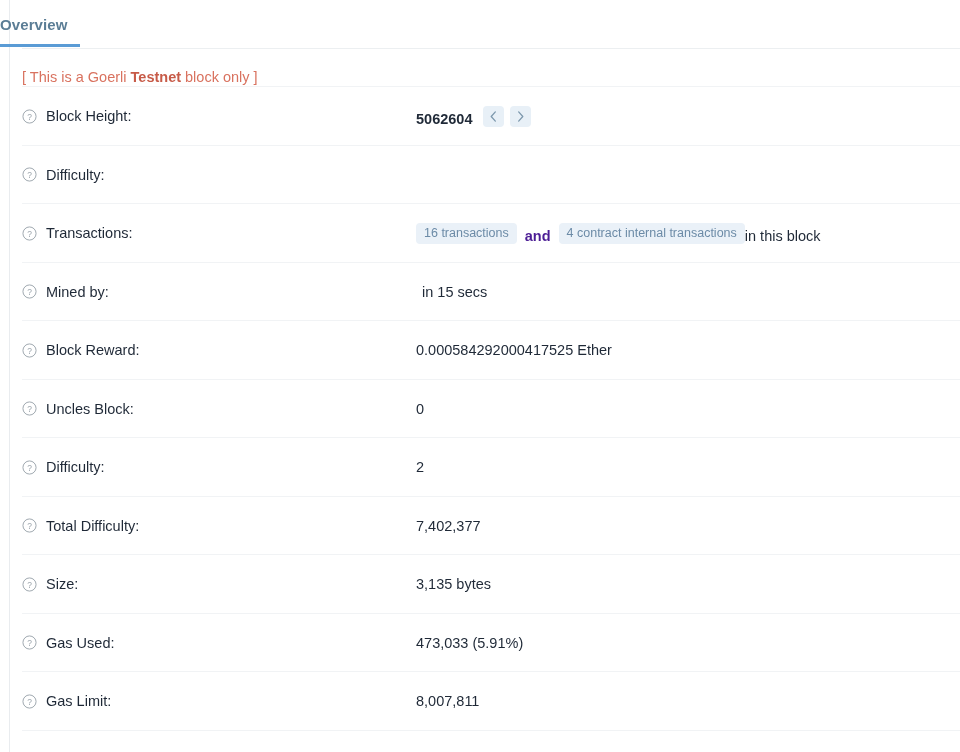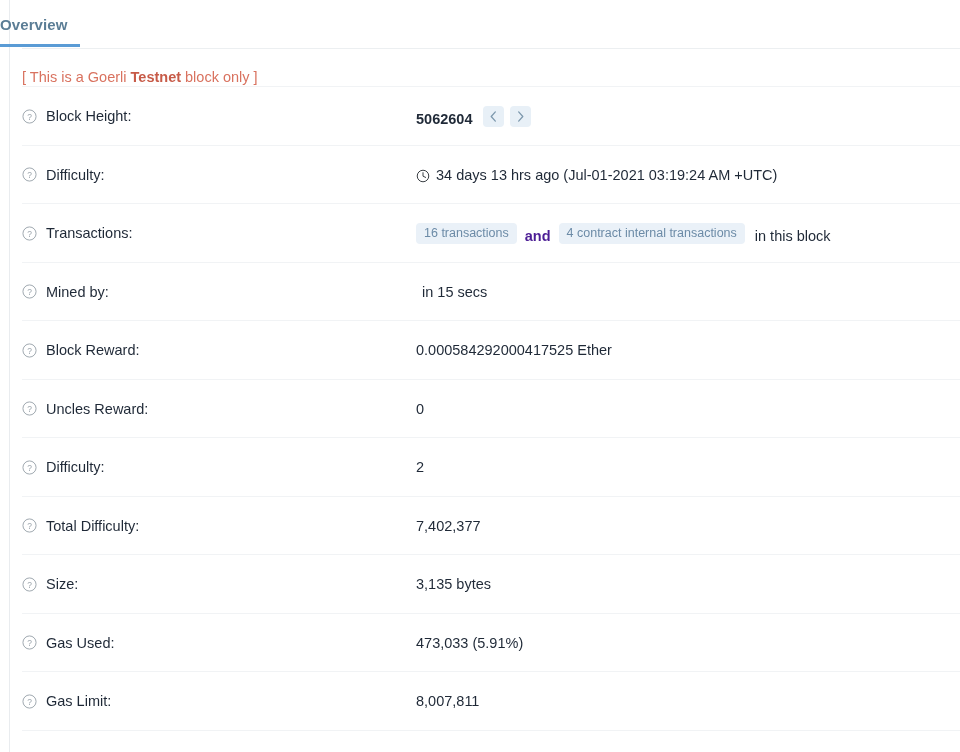--- a/index.html
+++ b/index.html
@@ -157,21 +157,21 @@
   .badge {
     background: #eaf1f8;
     color: #6c8ba7;
     font-size: 12.5px;
     padding: 4px 8px 5px 8px;
     border-radius: 4px;
     cursor: pointer;
     line-height: 1;
   }
   .plain-sep { margin: 0 8px; font-weight: bold; color: #4c1d95; }
-  .tail { margin-left: 10px; }
+  .tail { margin-left: 0; }
 
   a.addr {
     color: #7fa8c9;
     text-decoration: none;
     cursor: pointer;
   }
   .after-addr { margin-left: 6px; }
 </style>
 </head>
 <body>
@@ -216,29 +216,20 @@
   <div class="row">
     <div class="label">
       <span class="help">
         <svg width="15" height="15" viewBox="0 0 16 16">
             <circle cx="8" cy="8" r="7" fill="none" stroke="currentColor" stroke-width="1"></circle>
             <text x="8" y="11.5" font-size="9" font-family="Liberation Sans, sans-serif" text-anchor="middle" fill="currentColor">?</text>
           </svg>
       </span>
       <span>Difficulty:</span>
     </div>
-    <div class="value">
-      <span class="clock">
-        <svg width="14" height="14" viewBox="0 0 16 16">
-            <circle cx="8" cy="8" r="6.6" fill="none" stroke="currentColor" stroke-width="1.1"></circle>
-            <polyline points="8,4.2 8,8.2 11,9.6" fill="none" stroke="currentColor" stroke-width="1.1" stroke-linecap="round"></polyline>
-          </svg>
-      </span>
-      <span>34 days 13 hrs ago (Jul-01-2021 03:19:24 AM +UTC)</span>
-    </div>
   </div>
 
   <div class="row">
     <div class="label">
       <span class="help">
         <svg width="15" height="15" viewBox="0 0 16 16">
             <circle cx="8" cy="8" r="7" fill="none" stroke="currentColor" stroke-width="1"></circle>
             <text x="8" y="11.5" font-size="9" font-family="Liberation Sans, sans-serif" text-anchor="middle" fill="currentColor">?</text>
           </svg>
       </span>
@@ -281,21 +272,21 @@
   </div>
 
   <div class="row">
     <div class="label">
       <span class="help">
         <svg width="15" height="15" viewBox="0 0 16 16">
             <circle cx="8" cy="8" r="7" fill="none" stroke="currentColor" stroke-width="1"></circle>
             <text x="8" y="11.5" font-size="9" font-family="Liberation Sans, sans-serif" text-anchor="middle" fill="currentColor">?</text>
           </svg>
       </span>
-      <span>Uncles Reward:</span>
+      <span>Uncles Block:</span>
     </div>
     <div class="value">0</div>
   </div>
 
   <div class="row">
     <div class="label">
       <span class="help">
         <svg width="15" height="15" viewBox="0 0 16 16">
             <circle cx="8" cy="8" r="7" fill="none" stroke="currentColor" stroke-width="1"></circle>
             <text x="8" y="11.5" font-size="9" font-family="Liberation Sans, sans-serif" text-anchor="middle" fill="currentColor">?</text>

